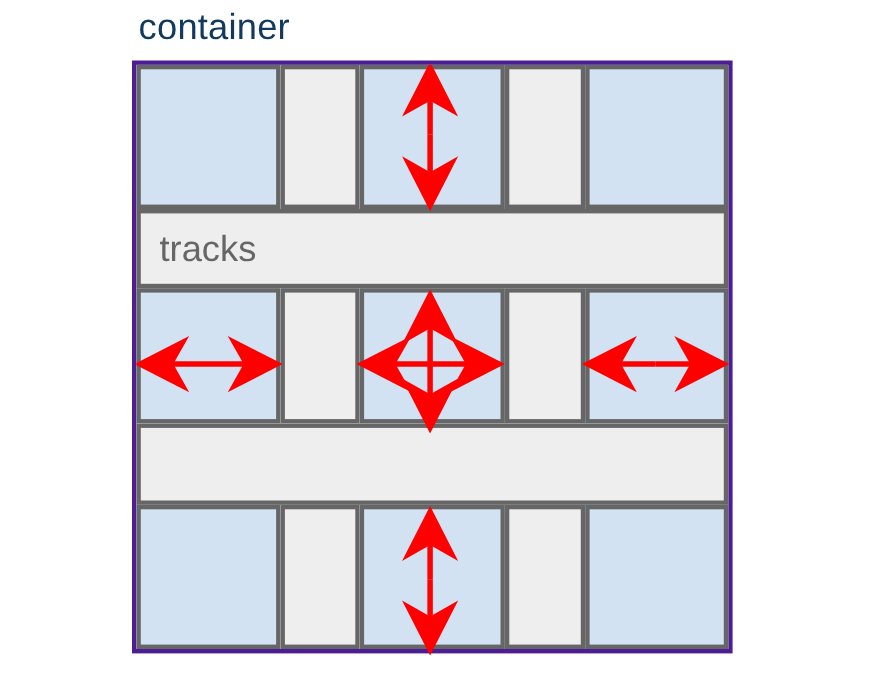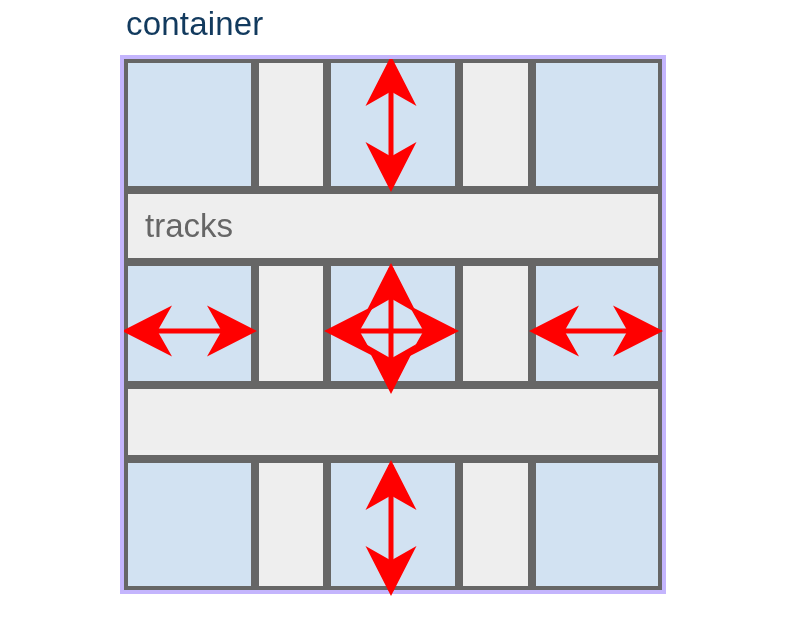--- a/index.html
+++ b/index.html
@@ -35,21 +35,21 @@
   }
 
   
   #container-box {
     position: absolute;
     left: 120px;
     top: 55px;
     width: 546px;
     height: 539px;
     box-sizing: border-box;
-    border: 4px solid #c4b5fd;
+    border: 4px solid #4c1d95;
     background: #ffffff;
     text-align: right;
   }
 
   
   #grid {
     position: absolute;
     left: 0; top: 0;
     width: 538px;
     height: 531px;

